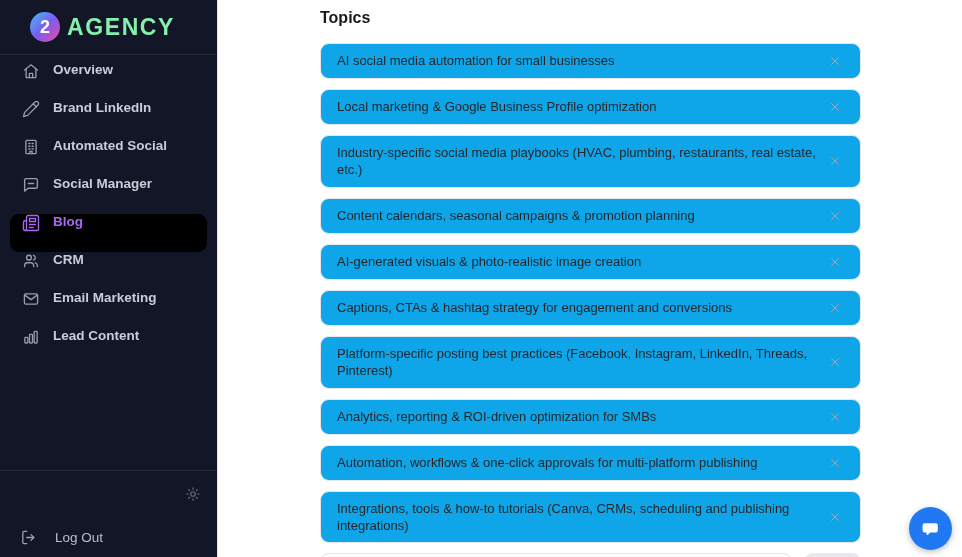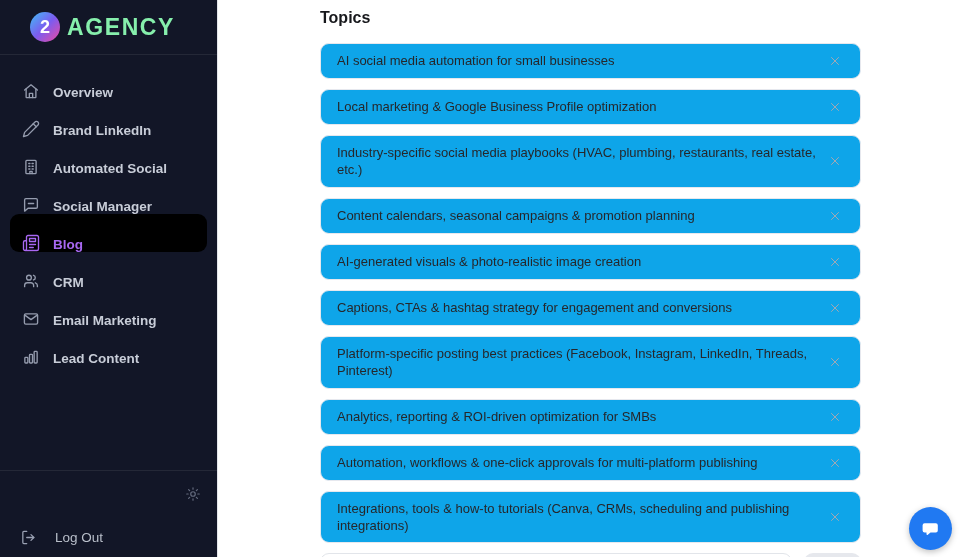--- a/index.html
+++ b/index.html
@@ -55,21 +55,21 @@
   }
   .nav {
     padding: 7px 10px;
     display: flex;
     flex-direction: column;
   }
   .nav-item {
     height: 38px;
     border-radius: 9px;
     display: flex;
-    align-items: flex-end;
+    align-items: flex-start;
     gap: 13px;
     padding: 0 12px;
     font-size: 13.5px;
     font-weight: 600;
     color: #c8cdd8;
     cursor: pointer;
   }
   .nav-item .icon {
     width: 18px; height: 18px;
     display: flex;

